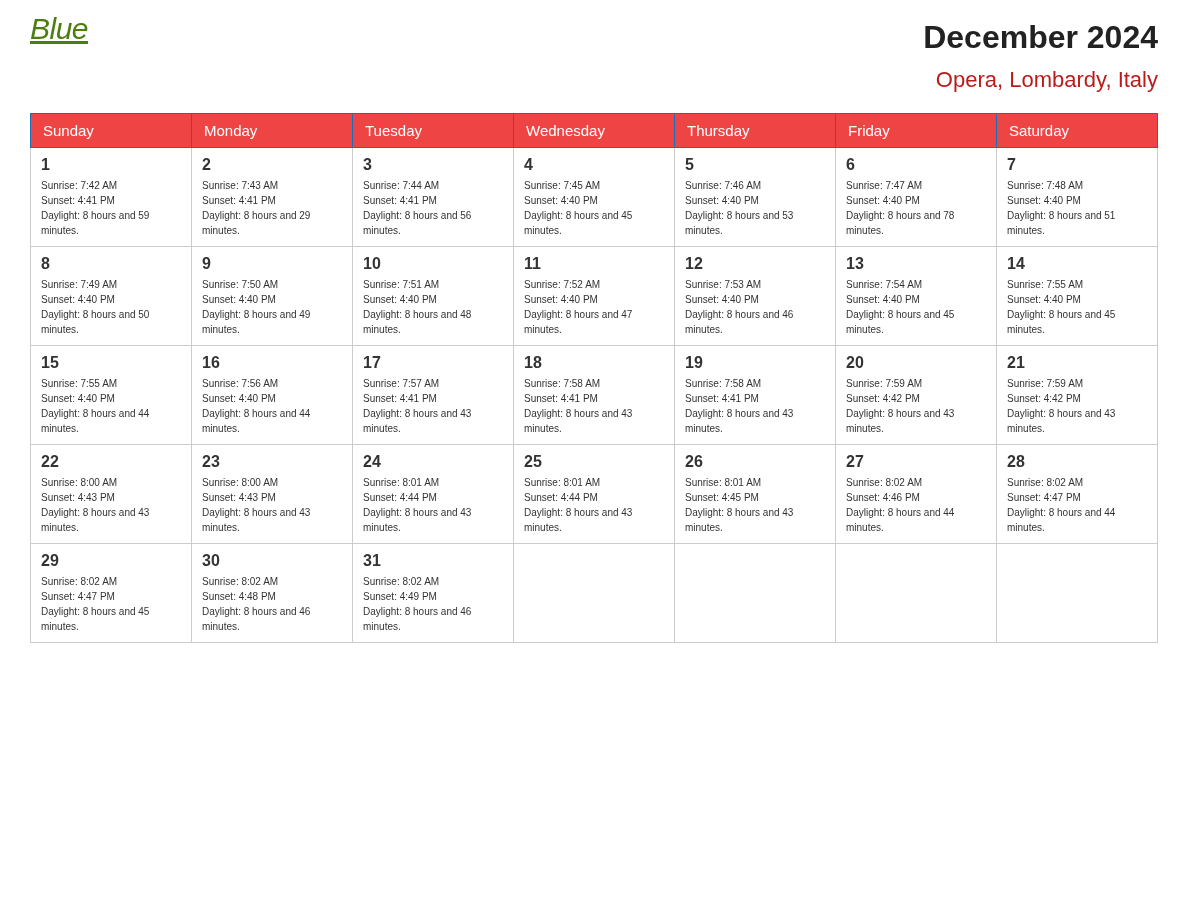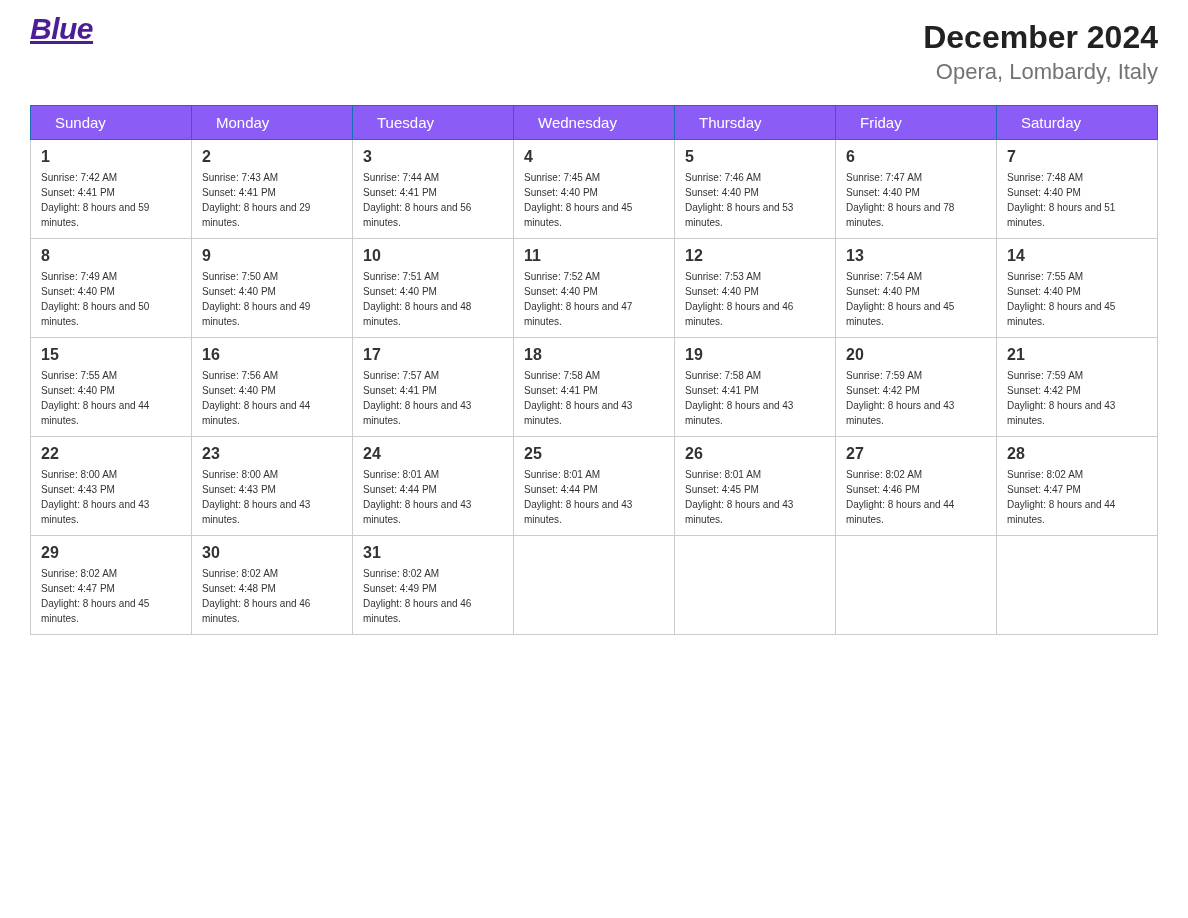--- a/index.html
+++ b/index.html
@@ -20,34 +20,34 @@
       text-align: right;
     }
     .month-title {
       font-size: 32px;
       font-weight: bold;
       color: #222;
       line-height: 1.1;
     }
     .location {
       font-size: 22px;
-      color: #737373;
-      margin-top: 4px;
+      color: #b91c1c;
+      margin-top: 12px;
     }
     .calendar {
       width: 100%;
       border-collapse: collapse;
       border: 1px solid #999;
     }
     .calendar th {
-      background-color: #8b5cf6;
+      background-color: #ef4444;
       color: #fff;
       font-size: 15px;
       font-weight: normal;
-      padding: 8px 24px;
+      padding: 8px 12px;
       text-align: left;
       border: 1px solid #1a6eb5;
     }
     .calendar td {
       vertical-align: top;
       padding: 8px 10px;
       border: 1px solid #ccc;
       width: 14.28%;
       font-size: 13px;
       color: #333;
@@ -82,22 +82,22 @@
       font-style: italic;
       letter-spacing: -0.5px;
     }
     .logo-row2 {
       display: flex;
       align-items: center;
       margin-top: -8px;
     }
     .blue-text {
       font-size: 30px;
-      font-weight: bold;
-      color: #4c1d95;
+      font-weight: normal;
+      color: #4d7c0f;
       font-style: italic;
       text-decoration: underline;
       letter-spacing: -0.5px;
     }
   </style>
 </head>
 <body>
 
 <div class="header">
   <div class="logo-container">

